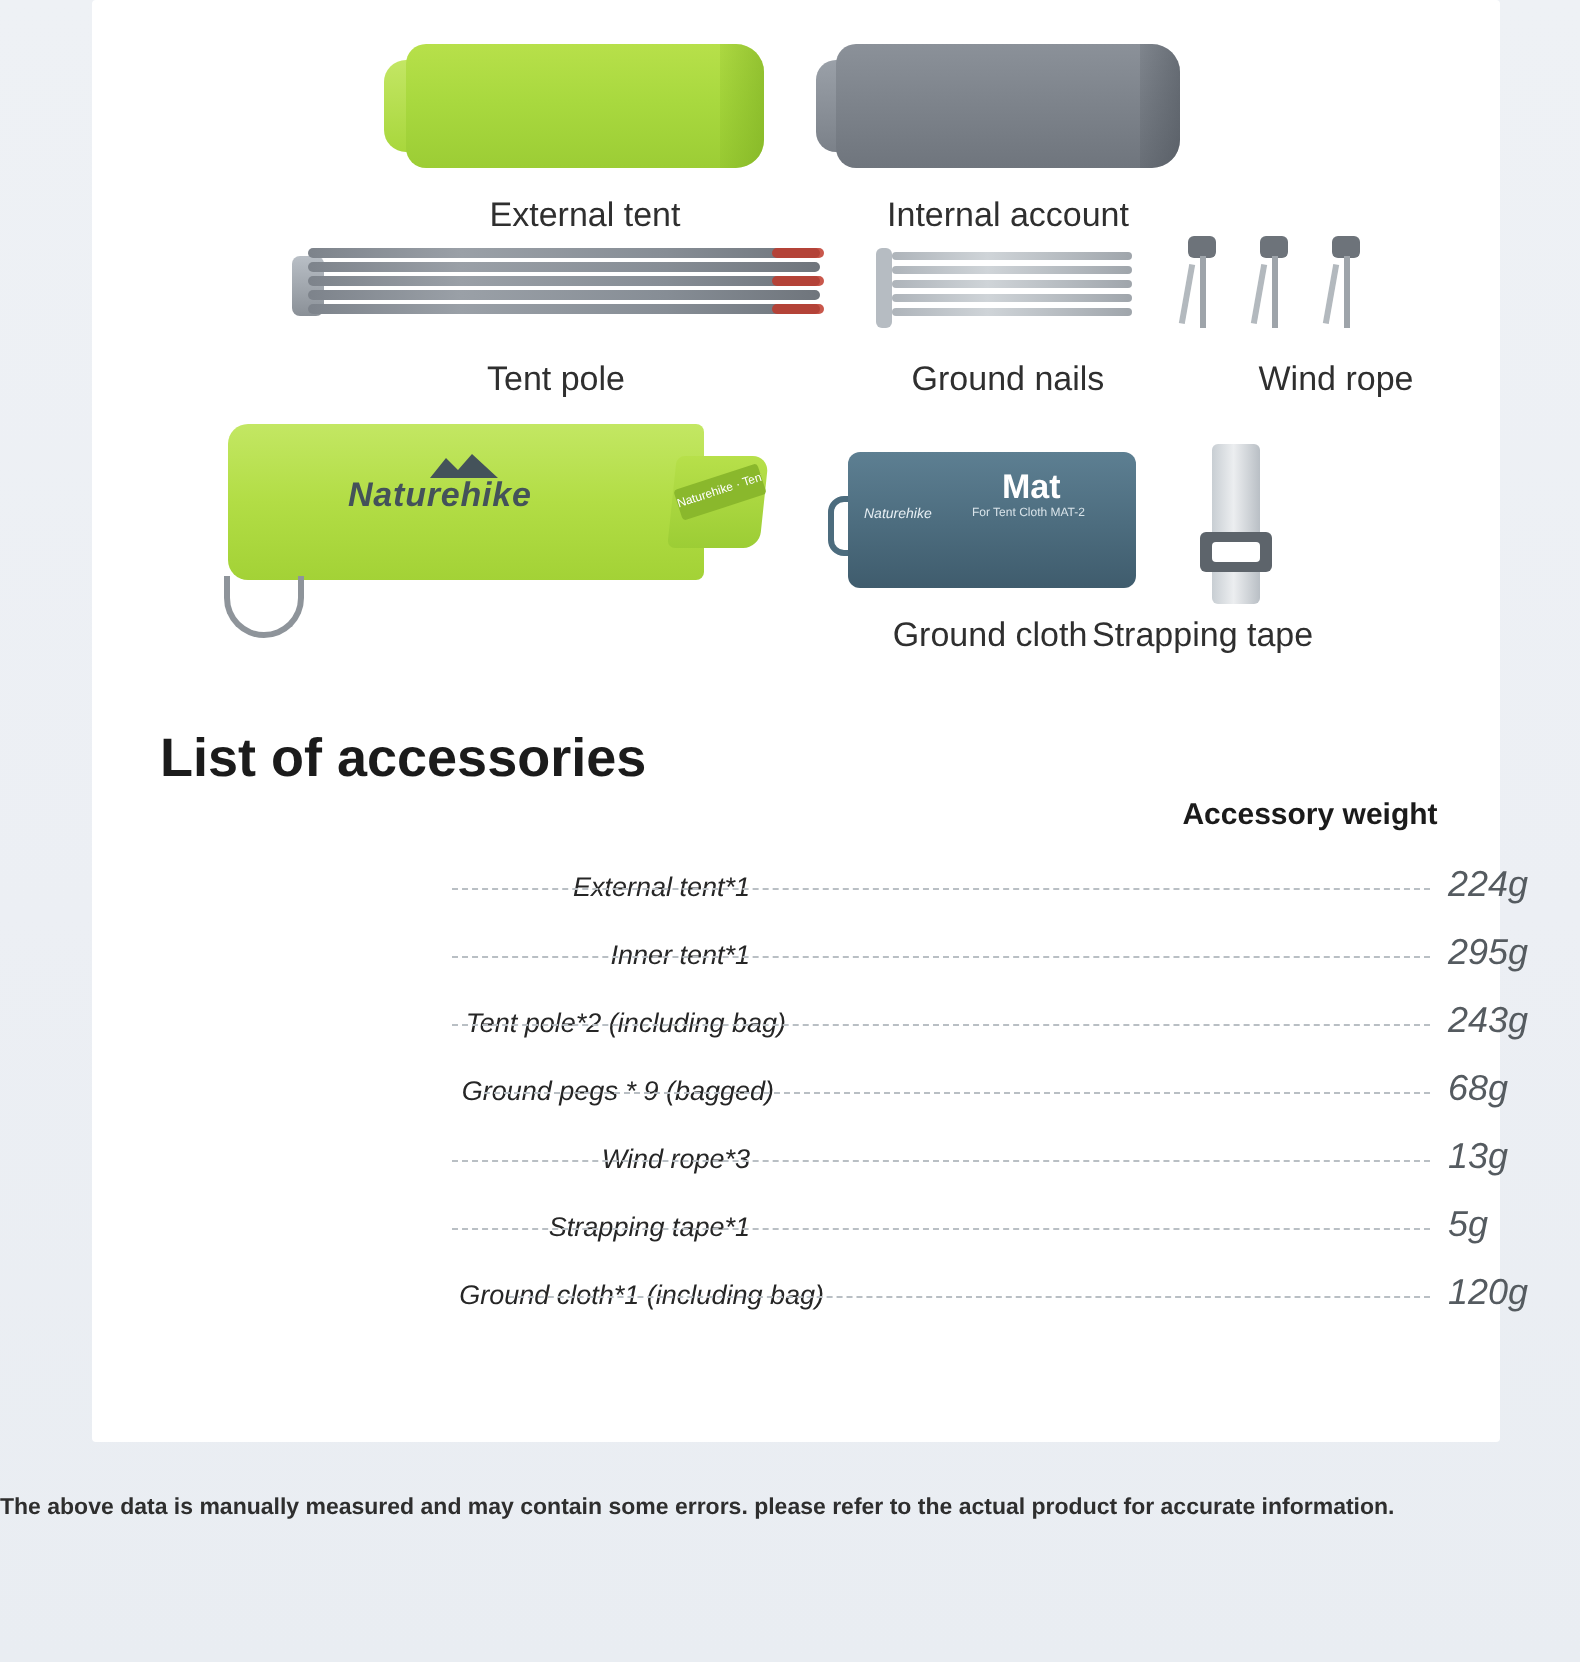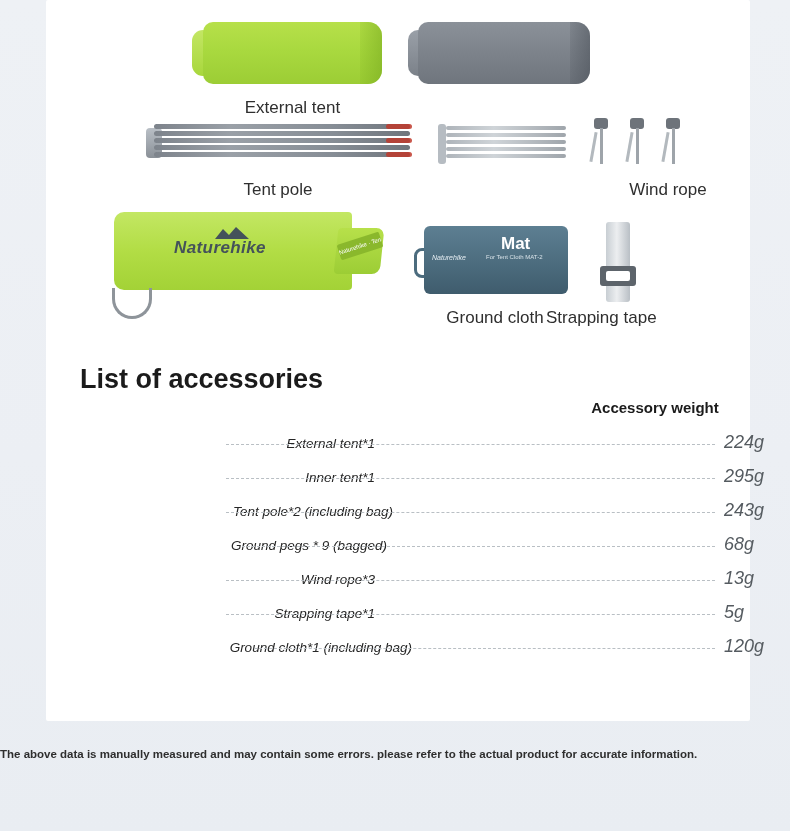--- a/index.html
+++ b/index.html
@@ -346,39 +346,41 @@
   <div class="card">
 
     <div class="gallery">
 
       <div class="item tent-green-end"></div>
       <div class="item tent-green"></div>
       <div class="caption" style="left:157px; top:98px; width:179px; text-align:center;">External tent</div>
 
       <div class="item tent-grey-end"></div>
       <div class="item tent-grey"></div>
+      <div class="caption" style="left:372px; top:98px; width:172px; text-align:center;">Internal account</div>
 
       <div class="item poles">
         <div class="pole-cap"></div>
         <div class="pole tip" style="top:2px;"></div>
         <div class="pole" style="top:9px;"></div>
         <div class="pole tip" style="top:16px;"></div>
         <div class="pole" style="top:23px;"></div>
         <div class="pole tip" style="top:30px;"></div>
       </div>
       <div class="caption" style="left:100px; top:180px; width:264px; text-align:center;">Tent pole</div>
 
       <div class="item nails">
         <div class="nail-hook"></div>
         <div class="nail" style="top:2px;"></div>
         <div class="nail" style="top:9px;"></div>
         <div class="nail" style="top:16px;"></div>
         <div class="nail" style="top:23px;"></div>
         <div class="nail" style="top:30px;"></div>
       </div>
+      <div class="caption" style="left:386px; top:180px; width:144px; text-align:center;">Ground nails</div>
 
       <div class="item ropes">
         <div class="rope-unit" style="left:0px;">
           <div class="rope-buckle"></div>
             <div class="rope-line"></div>
             <div class="rope-line2"></div>
         </div>
         <div class="rope-unit" style="left:36px;">
           <div class="rope-buckle"></div>
             <div class="rope-line"></div>

